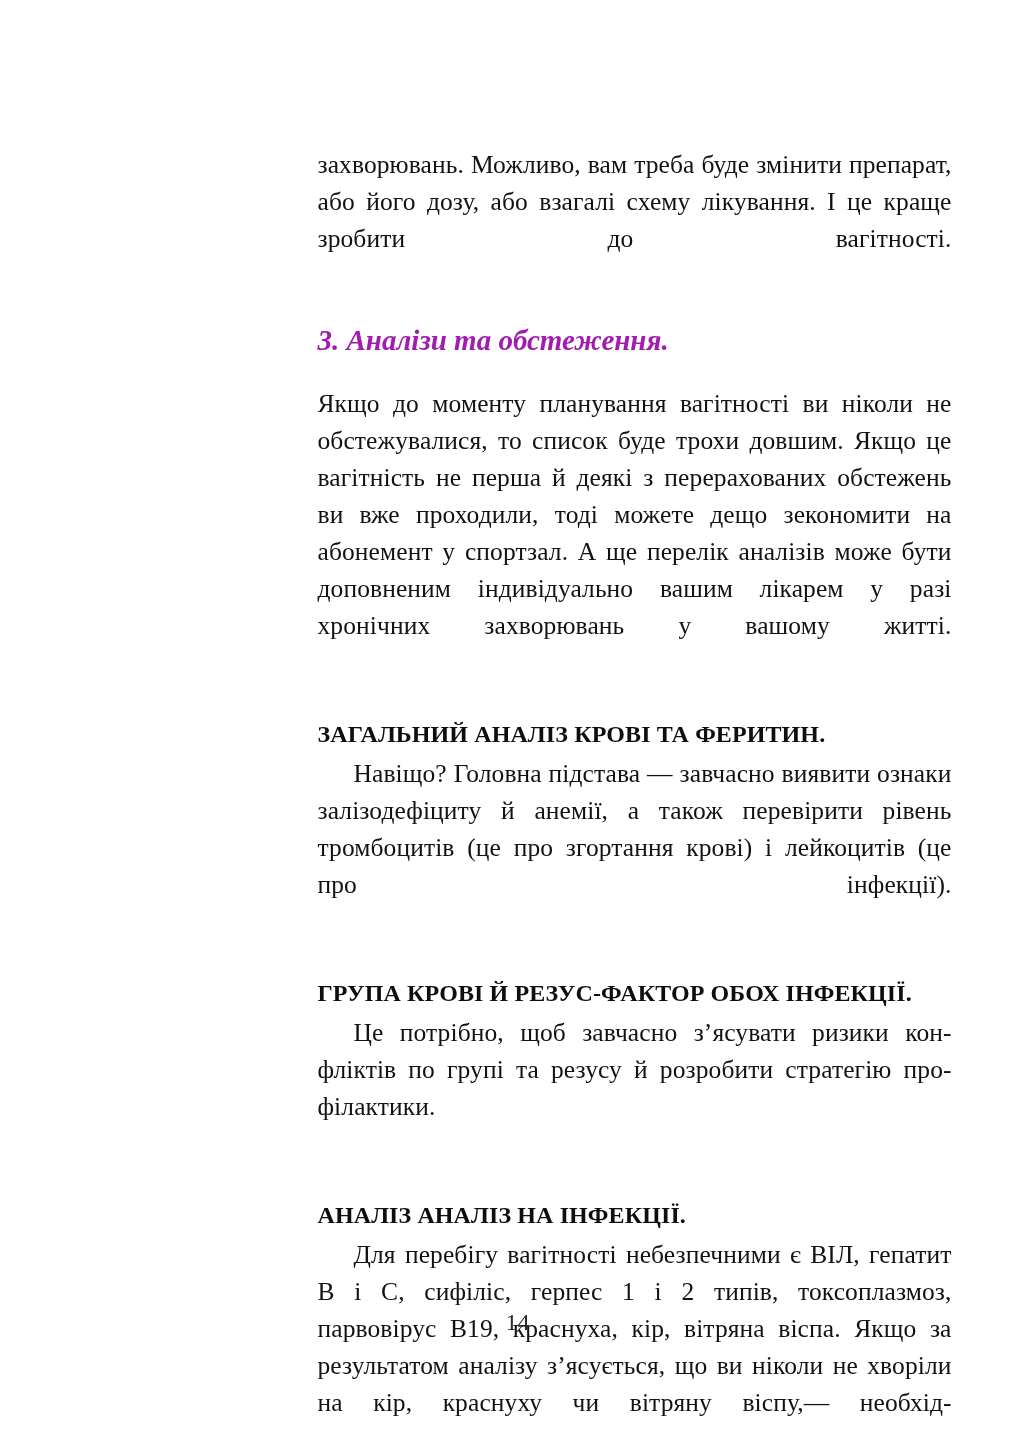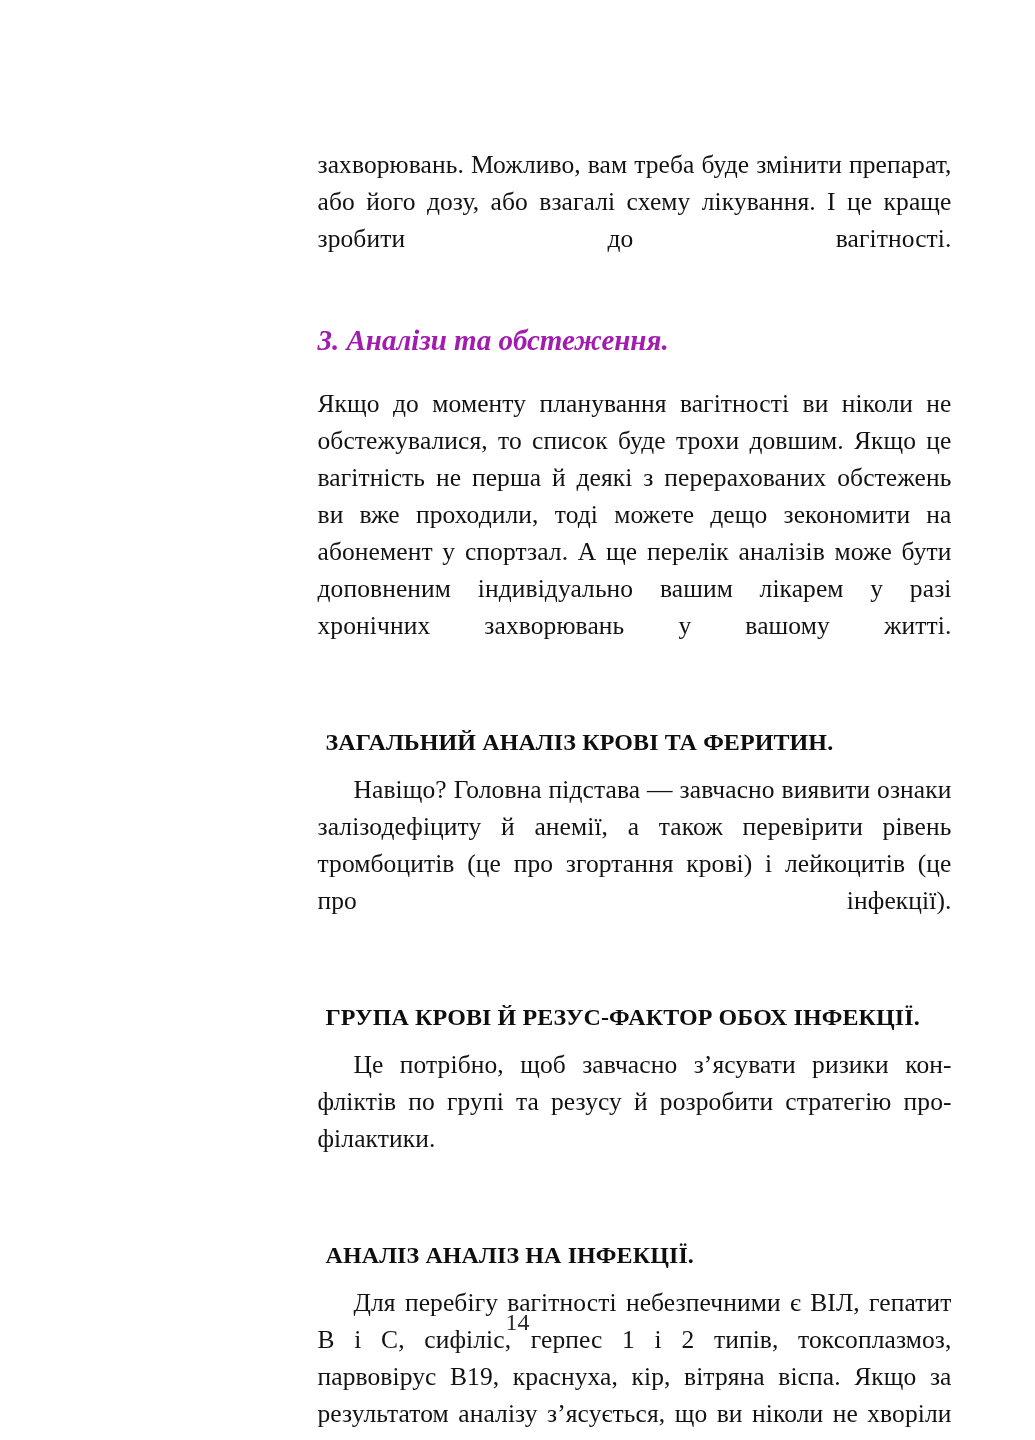--- a/index.html
+++ b/index.html
@@ -59,21 +59,21 @@
     font-family: "Liberation Serif", "DejaVu Serif", serif;
     font-weight: bold;
     font-style: italic;
     font-size: 29px;
     line-height: 37px;
     color: #a21caf;
     text-align: left;
   }
 
   .sub-heading {
-    margin: 8px;
+    margin: 0;
     font-family: "Liberation Serif", "DejaVu Serif", serif;
     font-weight: bold;
     font-size: 24px;
     line-height: 34px;
     color: #0e0e0e;
     text-align: left;
     letter-spacing: 0.1px;
   }
 
   .gap-after-intro { height: 28px; }

